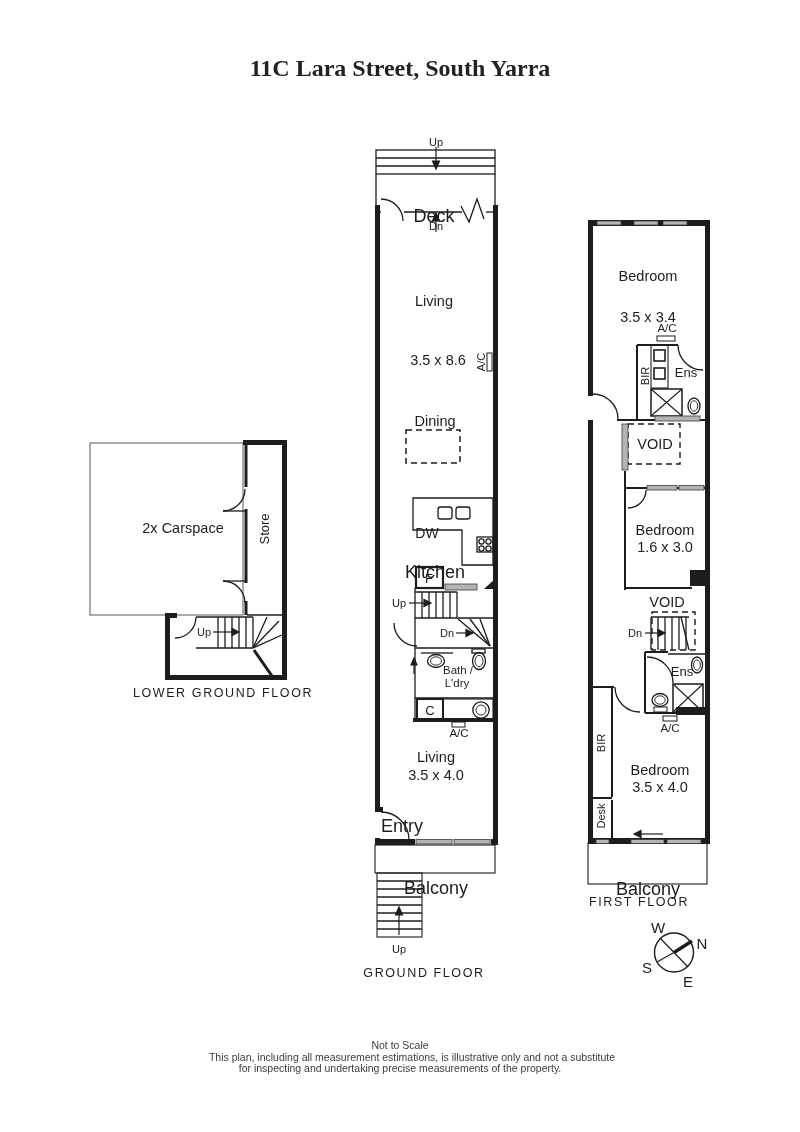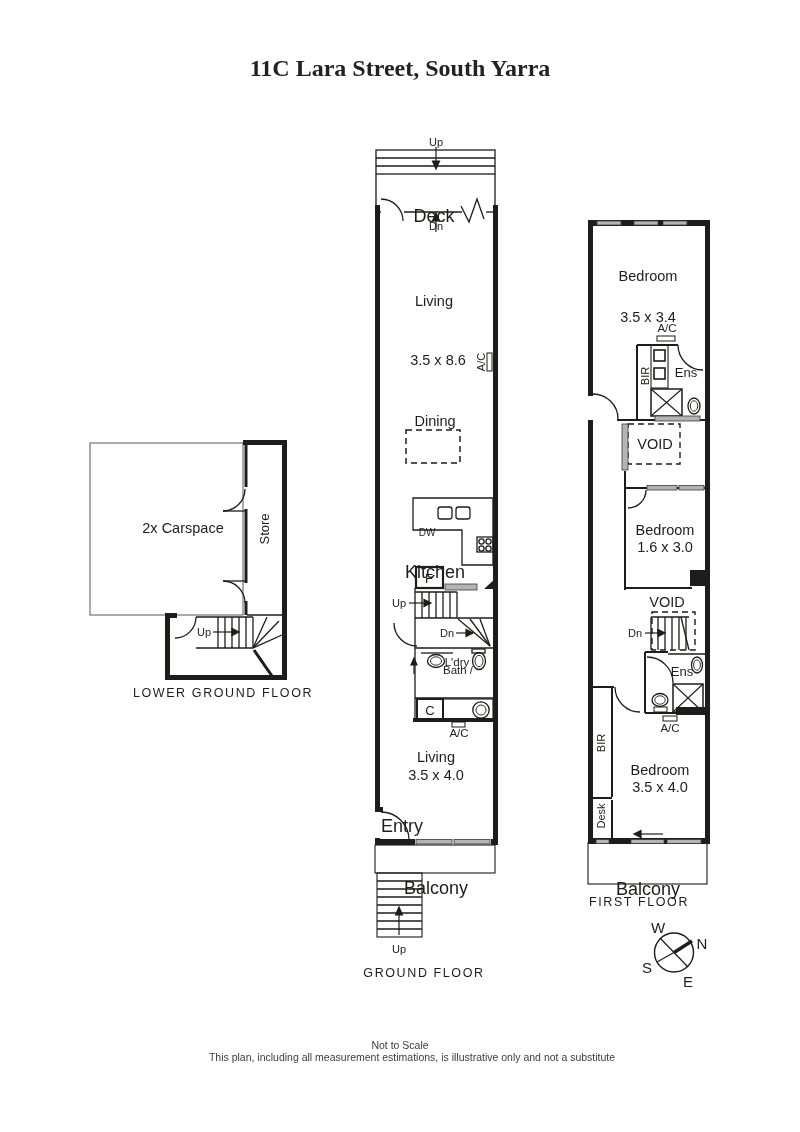--- a/index.html
+++ b/index.html
@@ -3,21 +3,21 @@
 <meta charset="utf-8">
 <style>
   html,body{margin:0;padding:0;background:#fff;}
   .canvas{position:relative;width:800px;height:1132px;background:#fff;overflow:hidden;
           font-family:"Liberation Sans","DejaVu Sans",sans-serif;color:#1d1d1b;}
   svg{position:absolute;left:0;top:0;}
   .lbl{position:absolute;transform:translate(-50%,-50%);white-space:nowrap;color:#1d1d1b;
        font-family:"Liberation Sans","DejaVu Sans",sans-serif;line-height:1;}
   .rot{transform:translate(-50%,-50%) rotate(-90deg);}
   .left{transform:translate(0,-50%);}
-  .s9{font-size:10px;}
+  .s9{font-size:14px;}
   .s11{font-size:11px;}
   .s12{font-size:11.5px;}
   .s13{font-size:13px;}
   .s135{font-size:18px;margin-top:27px;}
   .s14{font-size:14.5px;}
   .floorname{font-size:12.5px;letter-spacing:1.6px;}
   .compass-l{font-size:15px;}
   .title{position:absolute;left:400px;top:68px;transform:translate(-50%,-50%);
          font-family:"Liberation Serif","DejaVu Serif",serif;font-weight:bold;
          font-size:24px;color:#222;white-space:nowrap;}
@@ -302,21 +302,21 @@
   <div class="lbl s14" style="left:434px;top:301px;">Living</div>
   <div class="lbl s14" style="left:438px;top:360px;">3.5 x 8.6</div>
   <div class="lbl s11 rot" style="left:481px;top:362px;">A/C</div>
   <div class="lbl s14" style="left:435px;top:421px;">Dining</div>
   <div class="lbl s9" style="left:427px;top:533px;">DW</div>
   <div class="lbl s135" style="left:435px;top:545px;">Kitchen</div>
   <div class="lbl s13" style="left:429px;top:578px;">F</div>
   <div class="lbl s11" style="left:399px;top:603px;">Up</div>
   <div class="lbl s11" style="left:447px;top:633px;">Dn</div>
   <div class="lbl s12" style="left:458px;top:671px;">Bath /</div>
-  <div class="lbl s12" style="left:457px;top:663px;text-align:right;">L'dry</div>
+  <div class="lbl s12" style="left:457px;top:684px;text-align:right;">L'dry</div>
   <div class="lbl s13" style="left:430px;top:710px;">C</div>
   <div class="lbl s12" style="left:459px;top:734px;">A/C</div>
   <div class="lbl s14" style="left:436px;top:757px;">Living</div>
   <div class="lbl s14" style="left:436px;top:775px;">3.5 x 4.0</div>
   <div class="lbl s135" style="left:402px;top:799px;">Entry</div>
   <div class="lbl s135" style="left:436px;top:861px;">Balcony</div>
   <div class="lbl s11" style="left:399px;top:949px;">Up</div>
   <div class="lbl floorname" style="left:424px;top:973px;">GROUND FLOOR</div>
 
   <div class="lbl s14" style="left:167px;top:528px;margin-left:16px;">2x Carspace</div>
@@ -343,14 +343,15 @@
   <div class="lbl s135" style="left:648px;top:862px;">Balcony</div>
   <div class="lbl floorname left" style="left:589px;top:902px;text-align:right;">FIRST FLOOR</div>
 
   <div class="lbl compass-l" style="left:658px;top:927px;">W</div>
   <div class="lbl compass-l" style="left:702px;top:943px;">N</div>
   <div class="lbl compass-l" style="left:647px;top:967px;">S</div>
   <div class="lbl compass-l" style="left:688px;top:981px;">E</div>
 
   <div class="foot" style="left:400px;top:1045px;">Not to Scale</div>
   <div class="foot" style="left:400px;top:1057px;margin-left:12px;">This plan, including all measurement estimations, is illustrative only and not a substitute</div>
+  <div class="foot" style="left:400px;top:1068px;">for inspecting and undertaking precise measurements of the property.</div>
 
 </div>
 
 </body></html>

